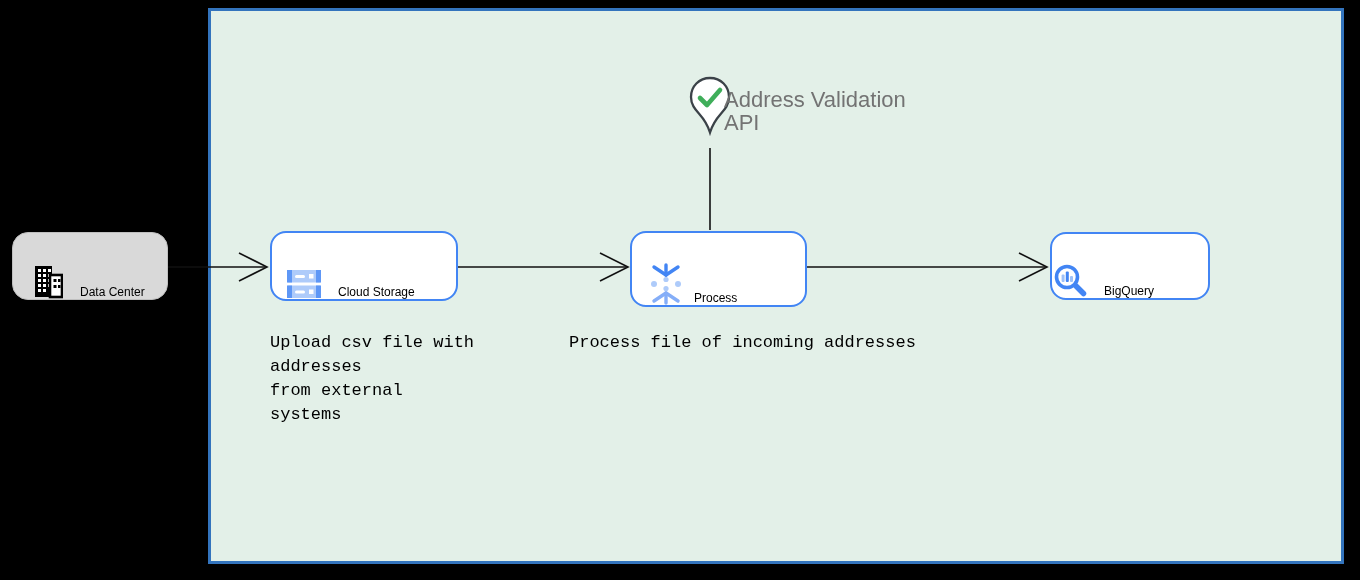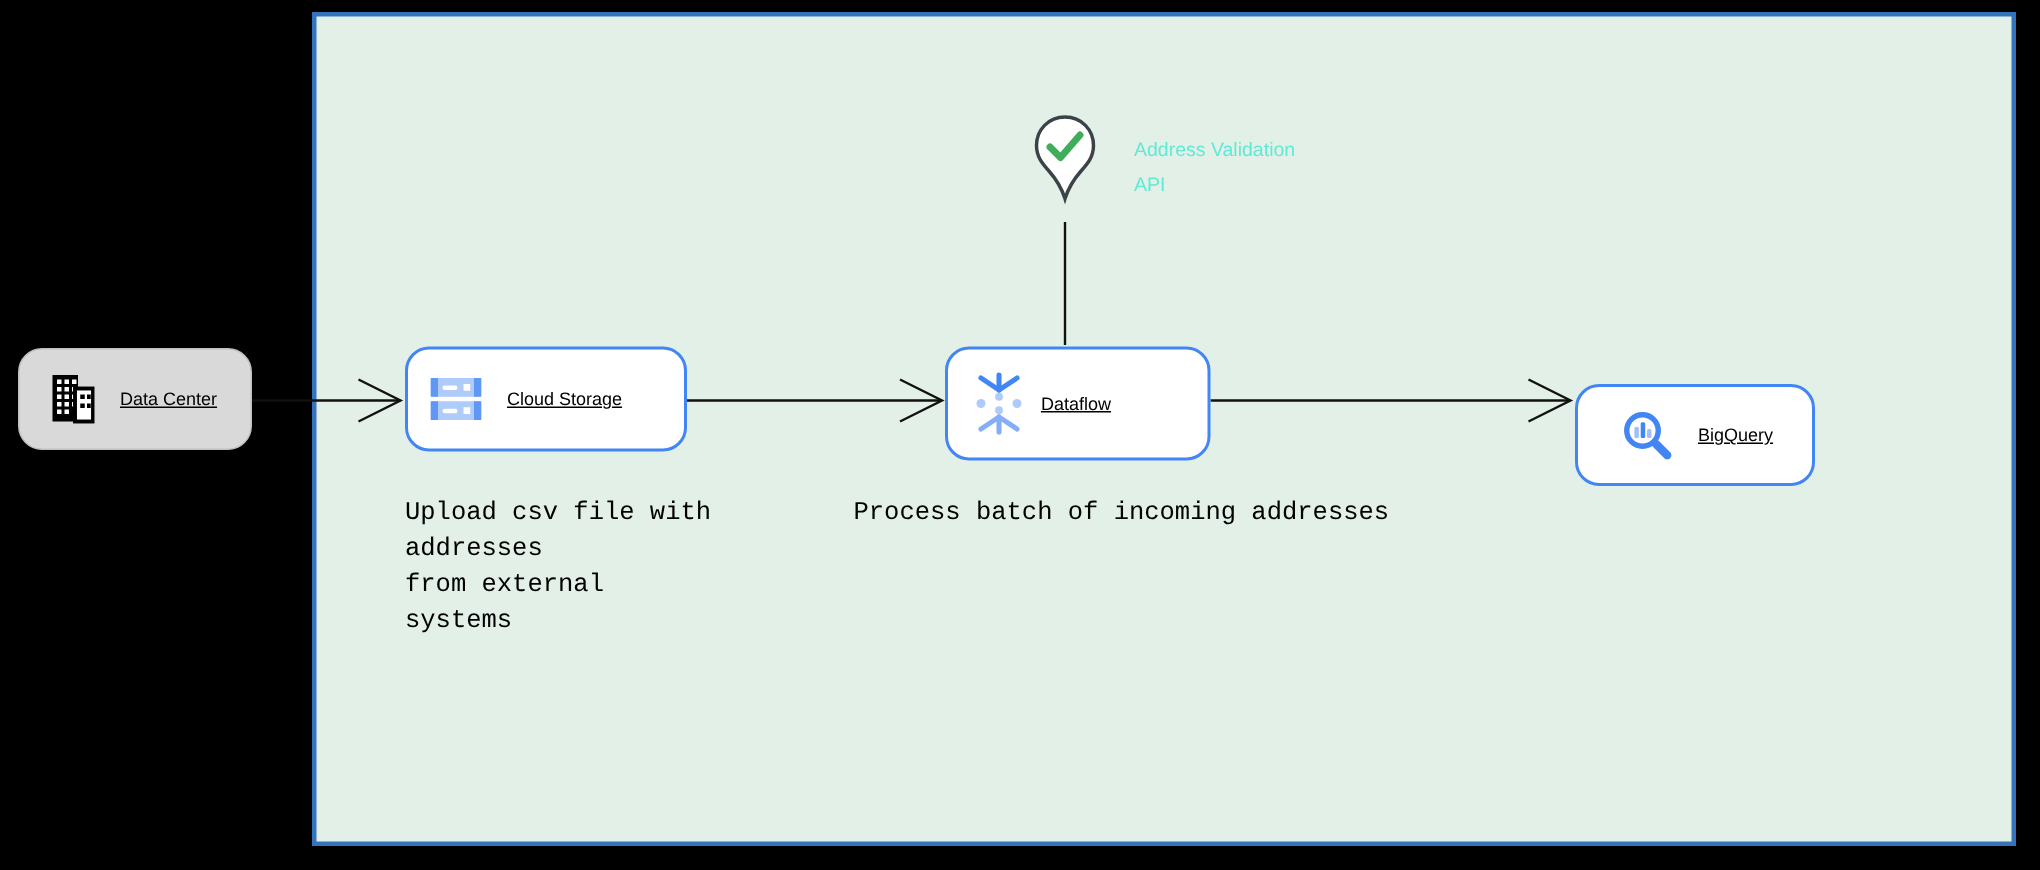--- a/index.html
+++ b/index.html
@@ -30,65 +30,64 @@
     width: 1360px; height: 580px;
     pointer-events: none;
   }
 
   
   .node {
     position: absolute;
     box-sizing: border-box;
     border-radius: 16px;
     display: flex;
-    align-items: center;
-    text-decoration: underline;
+    align-items: flex-end;
   }
   .service-node {
     background: #ffffff;
     border: 2.5px solid #4285f4;
   }
   .node .icon-wrap { flex: 0 0 auto; display: flex; align-items: center; justify-content: center; }
   .node .node-label {
     font-size: 12px;
     color: #000;
     white-space: nowrap;
   }
 
   #node-datacenter {
     left: 12px; top: 232px; width: 156px; height: 68px;
     background: #d9d9d9;
     border: 1px solid #bfbfbf;
     padding-left: 20px; gap: 17px;
   }
   #node-cloud-storage { left: 270px; top: 231px; width: 188px; height: 70px; padding-left: 15px; gap: 17px; }
   #node-dataflow      { left: 630px; top: 231px; width: 177px; height: 76px; padding-left: 15px; gap: 9px; }
-  #node-bigquery      { left: 1050px; top: 232px; width: 160px; height: 68px; padding-left: 28px; gap: 16px; margin-top: 24px; }
+  #node-bigquery      { left: 1050px; top: 232px; width: 160px; height: 68px; padding-left: 0; gap: 16px; }
 
   
   .caption {
     position: absolute;
     font-size: 17px;
     line-height: 24px;
     color: #000;
     white-space: pre-line;
     font-family: Liberation Mono, monospace;
   }
   #caption-cloud-storage { left: 270px; top: 331px; width: 310px; }
   #caption-dataflow      { left: 569px; top: 331px; width: 360px; }
   #caption-bigquery      { left: 988px; top: 331px; width: 360px; }
 
   
   .api-marker-pin { position: absolute; left: 686px; top: 76px; width: 48px; height: 62px; }
   .api-marker-label {
     position: absolute;
-    left: 756px; top: 88px;
-    font-size: 13px;
+    left: 724px; top: 88px;
+    font-size: 22px;
     line-height: 23px;
-    color: #5eead4;
+    color: #737373;
     white-space: pre-line;
   }
 </style>
 </head>
 <body>
 
 <div class="stage">
 
   <div class="diagram-area"></div>
 
@@ -182,21 +181,21 @@
           <path d="M31 38 L19 30"></path>
         </g>
         <g fill="#aecbfa">
           <circle cx="7" cy="21" r="3"></circle>
           <circle cx="31" cy="21" r="3"></circle>
           <circle cx="19" cy="16.5" r="2.6"></circle>
           <circle cx="19" cy="25.5" r="2.6"></circle>
         </g>
       </svg>
     </span>
-    <span class="node-label">Dataflow</span>
+    <span class="node-label">Process</span>
   </div>
 
   <div class="node service-node" id="node-bigquery">
     <span class="icon-wrap">
       <svg width="36" height="36" viewBox="0 0 36 36">
         <line x1="24" y1="24" x2="31.5" y2="31.5" stroke="#4285f4" stroke-width="5.5" stroke-linecap="round"></line>
         <circle cx="15" cy="15" r="10.5" fill="#ffffff" stroke="#4285f4" stroke-width="3.6"></circle>
         <rect x="9.6" y="12.5" width="3" height="7.5" rx="1" fill="#9ec1f9"></rect>
         <rect x="13.8" y="9.5" width="3" height="10.5" rx="1" fill="#4285f4"></rect>
         <rect x="18" y="14" width="3" height="6" rx="1" fill="#9ec1f9"></rect>
@@ -211,15 +210,15 @@
       <path d="M14 22 L21 29 L34 14" fill="none" stroke="#3fae5a" stroke-width="4.6" stroke-linecap="round" stroke-linejoin="round"></path>
     </svg>
   </div>
   <div class="api-marker-label">Address Validation
 API</div>
 
   <div class="caption" id="caption-cloud-storage">Upload csv file with
 addresses
 from external
 systems</div>
-  <div class="caption" id="caption-dataflow">Process batch of incoming addresses</div>
+  <div class="caption" id="caption-dataflow">Process file of incoming addresses</div>
 
 </div>
 
 </body></html>

